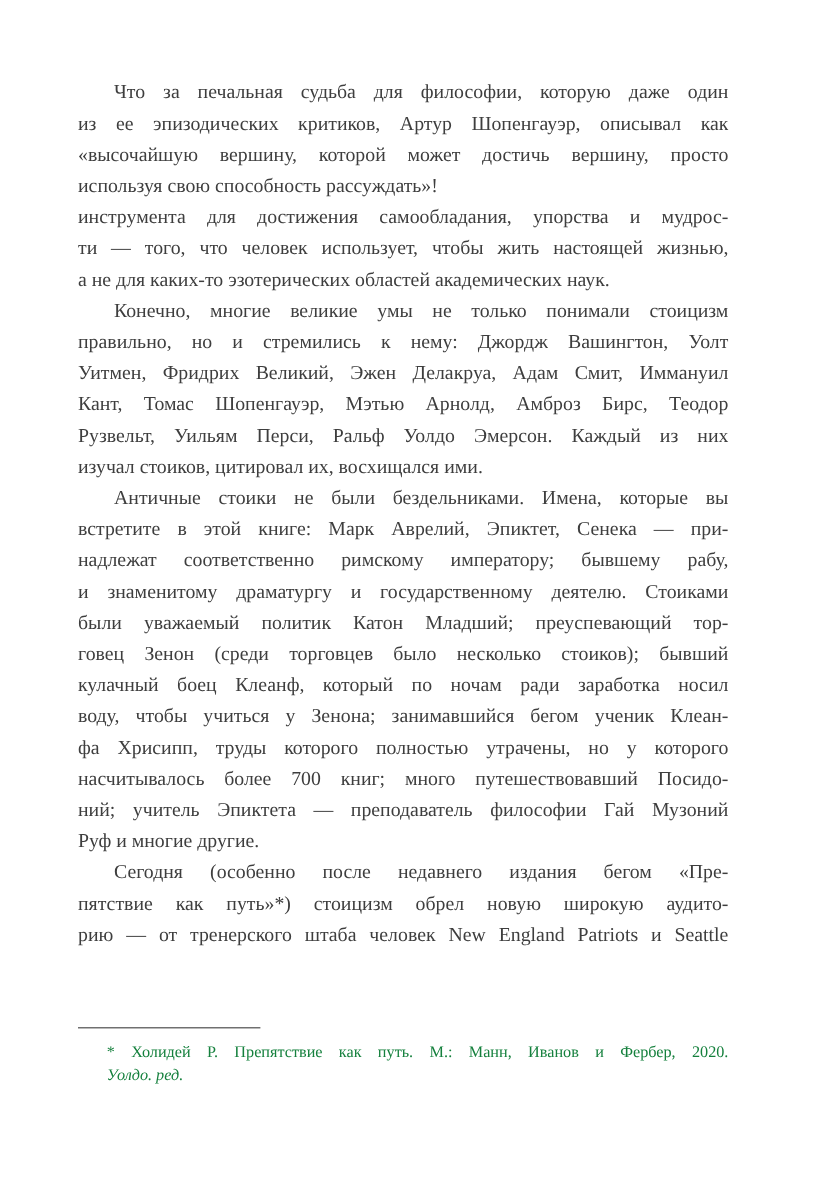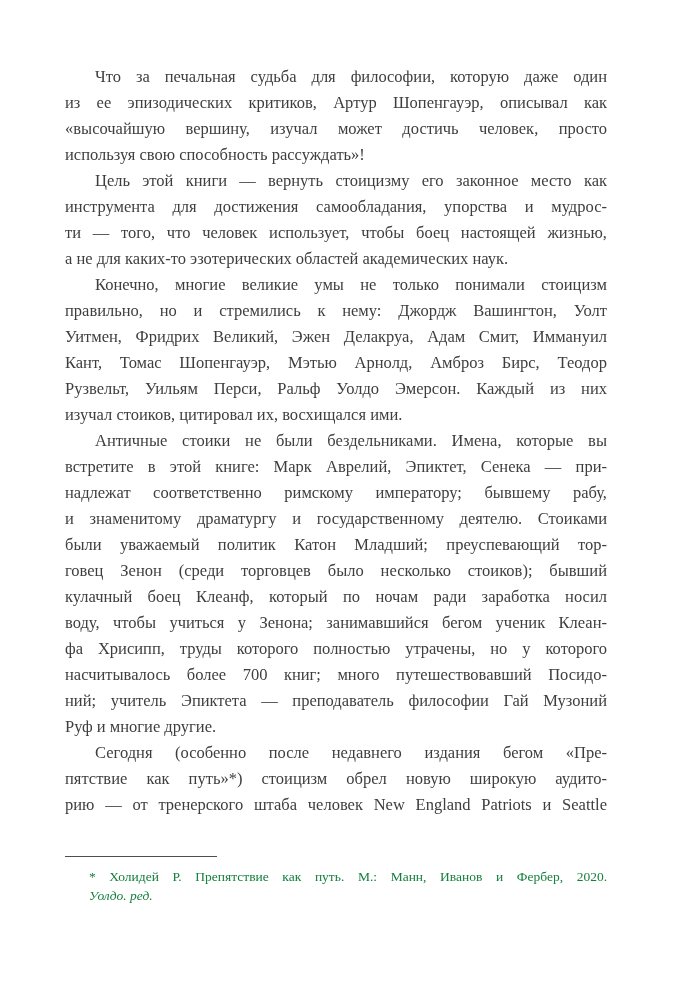--- a/index.html
+++ b/index.html
@@ -43,25 +43,24 @@
   .fn-line.justify { text-align: justify; text-align-last: justify; }
   .fn-line.italic { font-style: italic; }
 </style>
 </head>
 <body>
 
 <div class="page">
   <div class="text-block" id="body-text">
       <div class="line first">Что за печальная судьба для философии, которую даже один</div>
       <div class="line">из ее эпизодических критиков, Артур Шопенгауэр, описывал как</div>
-      <div class="line">«высочайшую вершину, изучал может достичь человек, просто</div>
+      <div class="line">«высочайшую вершину, которой может достичь вершину, просто</div>
       <div class="line last">используя свою способность рассуждать»!</div>
-      <div class="line first">Цель этой книги — вернуть стоицизму его законное место как</div>
       <div class="line">инструмента для достижения самообладания, упорства и мудрос-</div>
-      <div class="line">ти — того, что человек использует, чтобы боец настоящей жизнью,</div>
+      <div class="line">ти — того, что человек использует, чтобы жить настоящей жизнью,</div>
       <div class="line last">а не для каких-то эзотерических областей академических наук.</div>
       <div class="line first">Конечно, многие великие умы не только понимали стоицизм</div>
       <div class="line">правильно, но и стремились к нему: Джордж Вашингтон, Уолт</div>
       <div class="line">Уитмен, Фридрих Великий, Эжен Делакруа, Адам Смит, Иммануил</div>
       <div class="line">Кант, Томас Шопенгауэр, Мэтью Арнолд, Амброз Бирс, Теодор</div>
       <div class="line">Рузвельт, Уильям Перси, Ральф Уолдо Эмерсон. Каждый из них</div>
       <div class="line last">изучал стоиков, цитировал их, восхищался ими.</div>
       <div class="line first">Античные стоики не были бездельниками. Имена, которые вы</div>
       <div class="line">встретите в этой книге: Марк Аврелий, Эпиктет, Сенека — при-</div>
       <div class="line">надлежат соответственно римскому императору; бывшему рабу,</div>

